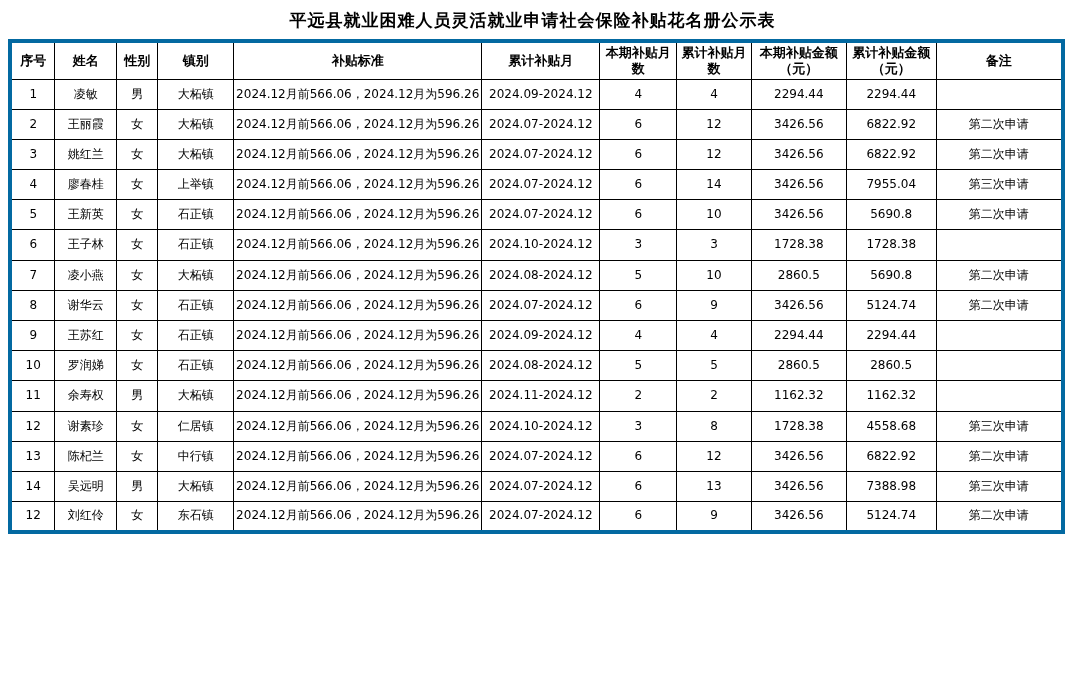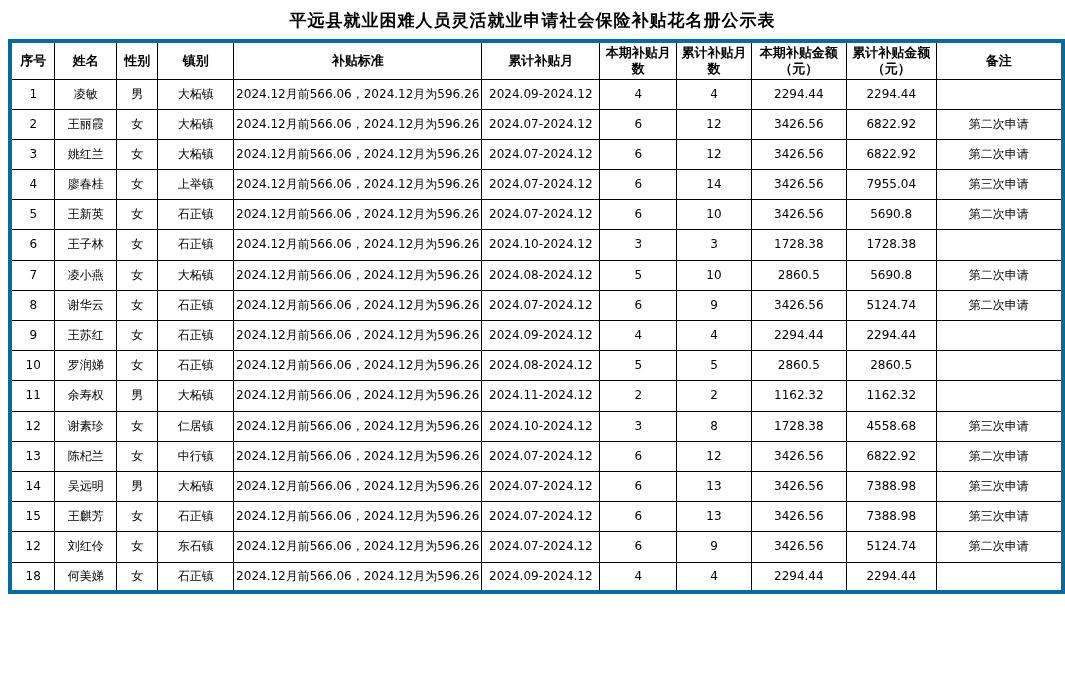--- a/index.html
+++ b/index.html
@@ -268,54 +268,28 @@
           <td>大柘镇</td>
           <td>2024.12月前566.06，2024.12月为596.26</td>
           <td>2024.07-2024.12</td>
           <td>6</td>
           <td>13</td>
           <td>3426.56</td>
           <td>7388.98</td>
           <td>第三次申请</td>
         </tr>
         <tr>
-          <td>15</td>
-          <td>王麒芳</td>
-          <td>女</td>
-          <td>石正镇</td>
-          <td>2024.12月前566.06，2024.12月为596.26</td>
-          <td>2024.07-2024.12</td>
-          <td>6</td>
-          <td>13</td>
-          <td>3426.56</td>
-          <td>7388.98</td>
-          <td>第三次申请</td>
-        </tr>
-        <tr>
           <td>12</td>
           <td>刘红伶</td>
           <td>女</td>
           <td>东石镇</td>
           <td>2024.12月前566.06，2024.12月为596.26</td>
           <td>2024.07-2024.12</td>
           <td>6</td>
           <td>9</td>
           <td>3426.56</td>
           <td>5124.74</td>
           <td>第二次申请</td>
-        </tr>
-        <tr>
-          <td>18</td>
-          <td>何美娣</td>
-          <td>女</td>
-          <td>石正镇</td>
-          <td>2024.12月前566.06，2024.12月为596.26</td>
-          <td>2024.09-2024.12</td>
-          <td>4</td>
-          <td>4</td>
-          <td>2294.44</td>
-          <td>2294.44</td>
-          <td></td>
         </tr>
       </tbody>
   </table>
 
 </div>
 
 </body></html>

